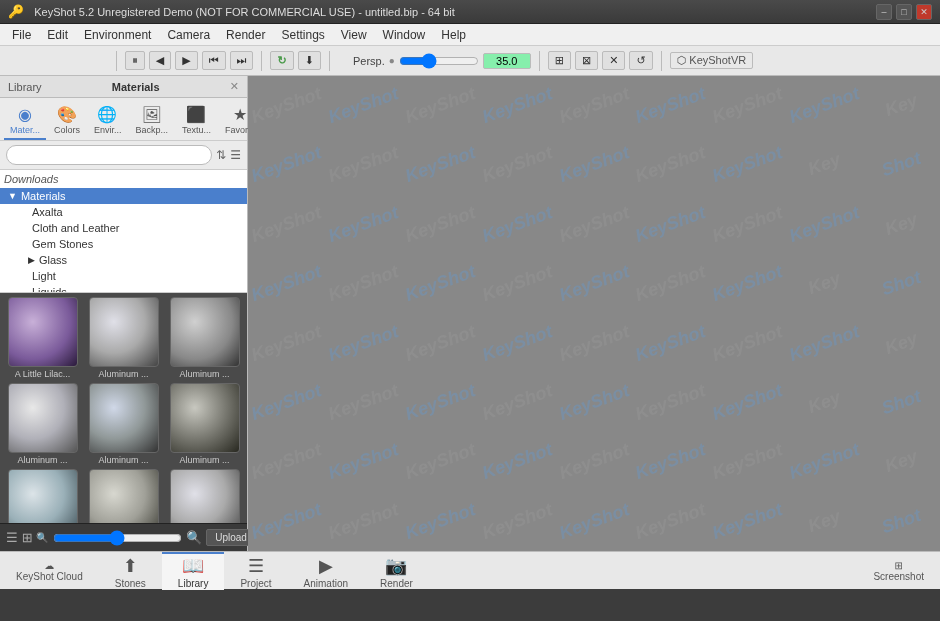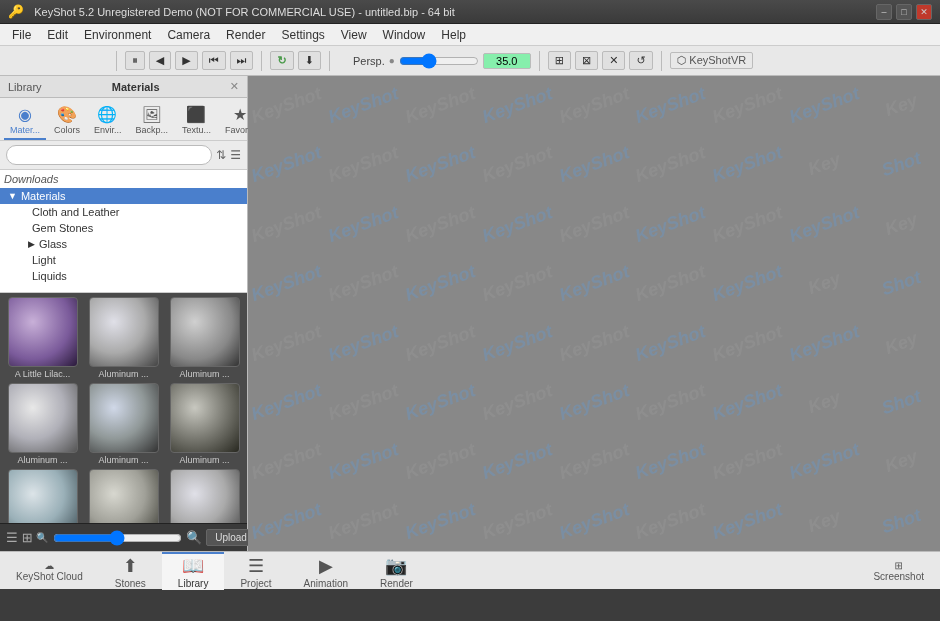--- a/index.html
+++ b/index.html
@@ -366,20 +366,24 @@
     </div>
 
     <div class="tree-area">
       <div class="tree-section-label">Downloads</div>
       <div class="tree-item" style="background:#4a7fcc;color:#fff;">
         <span class="arrow">▼</span>
         <span>Materials</span>
       </div>
       <div class="tree-item">
         <span class="indent" style="margin-left:24px;"></span>
+        <span>Axalta</span>
+      </div>
+      <div class="tree-item">
+        <span class="indent" style="margin-left:24px;"></span>
         <span>Cloth and Leather</span>
       </div>
       <div class="tree-item">
         <span class="indent" style="margin-left:24px;"></span>
         <span>Gem Stones</span>
       </div>
       <div class="tree-item">
         <span style="margin-left:20px;"></span>
         <span class="arrow">▶</span>
         <span>Glass</span>

